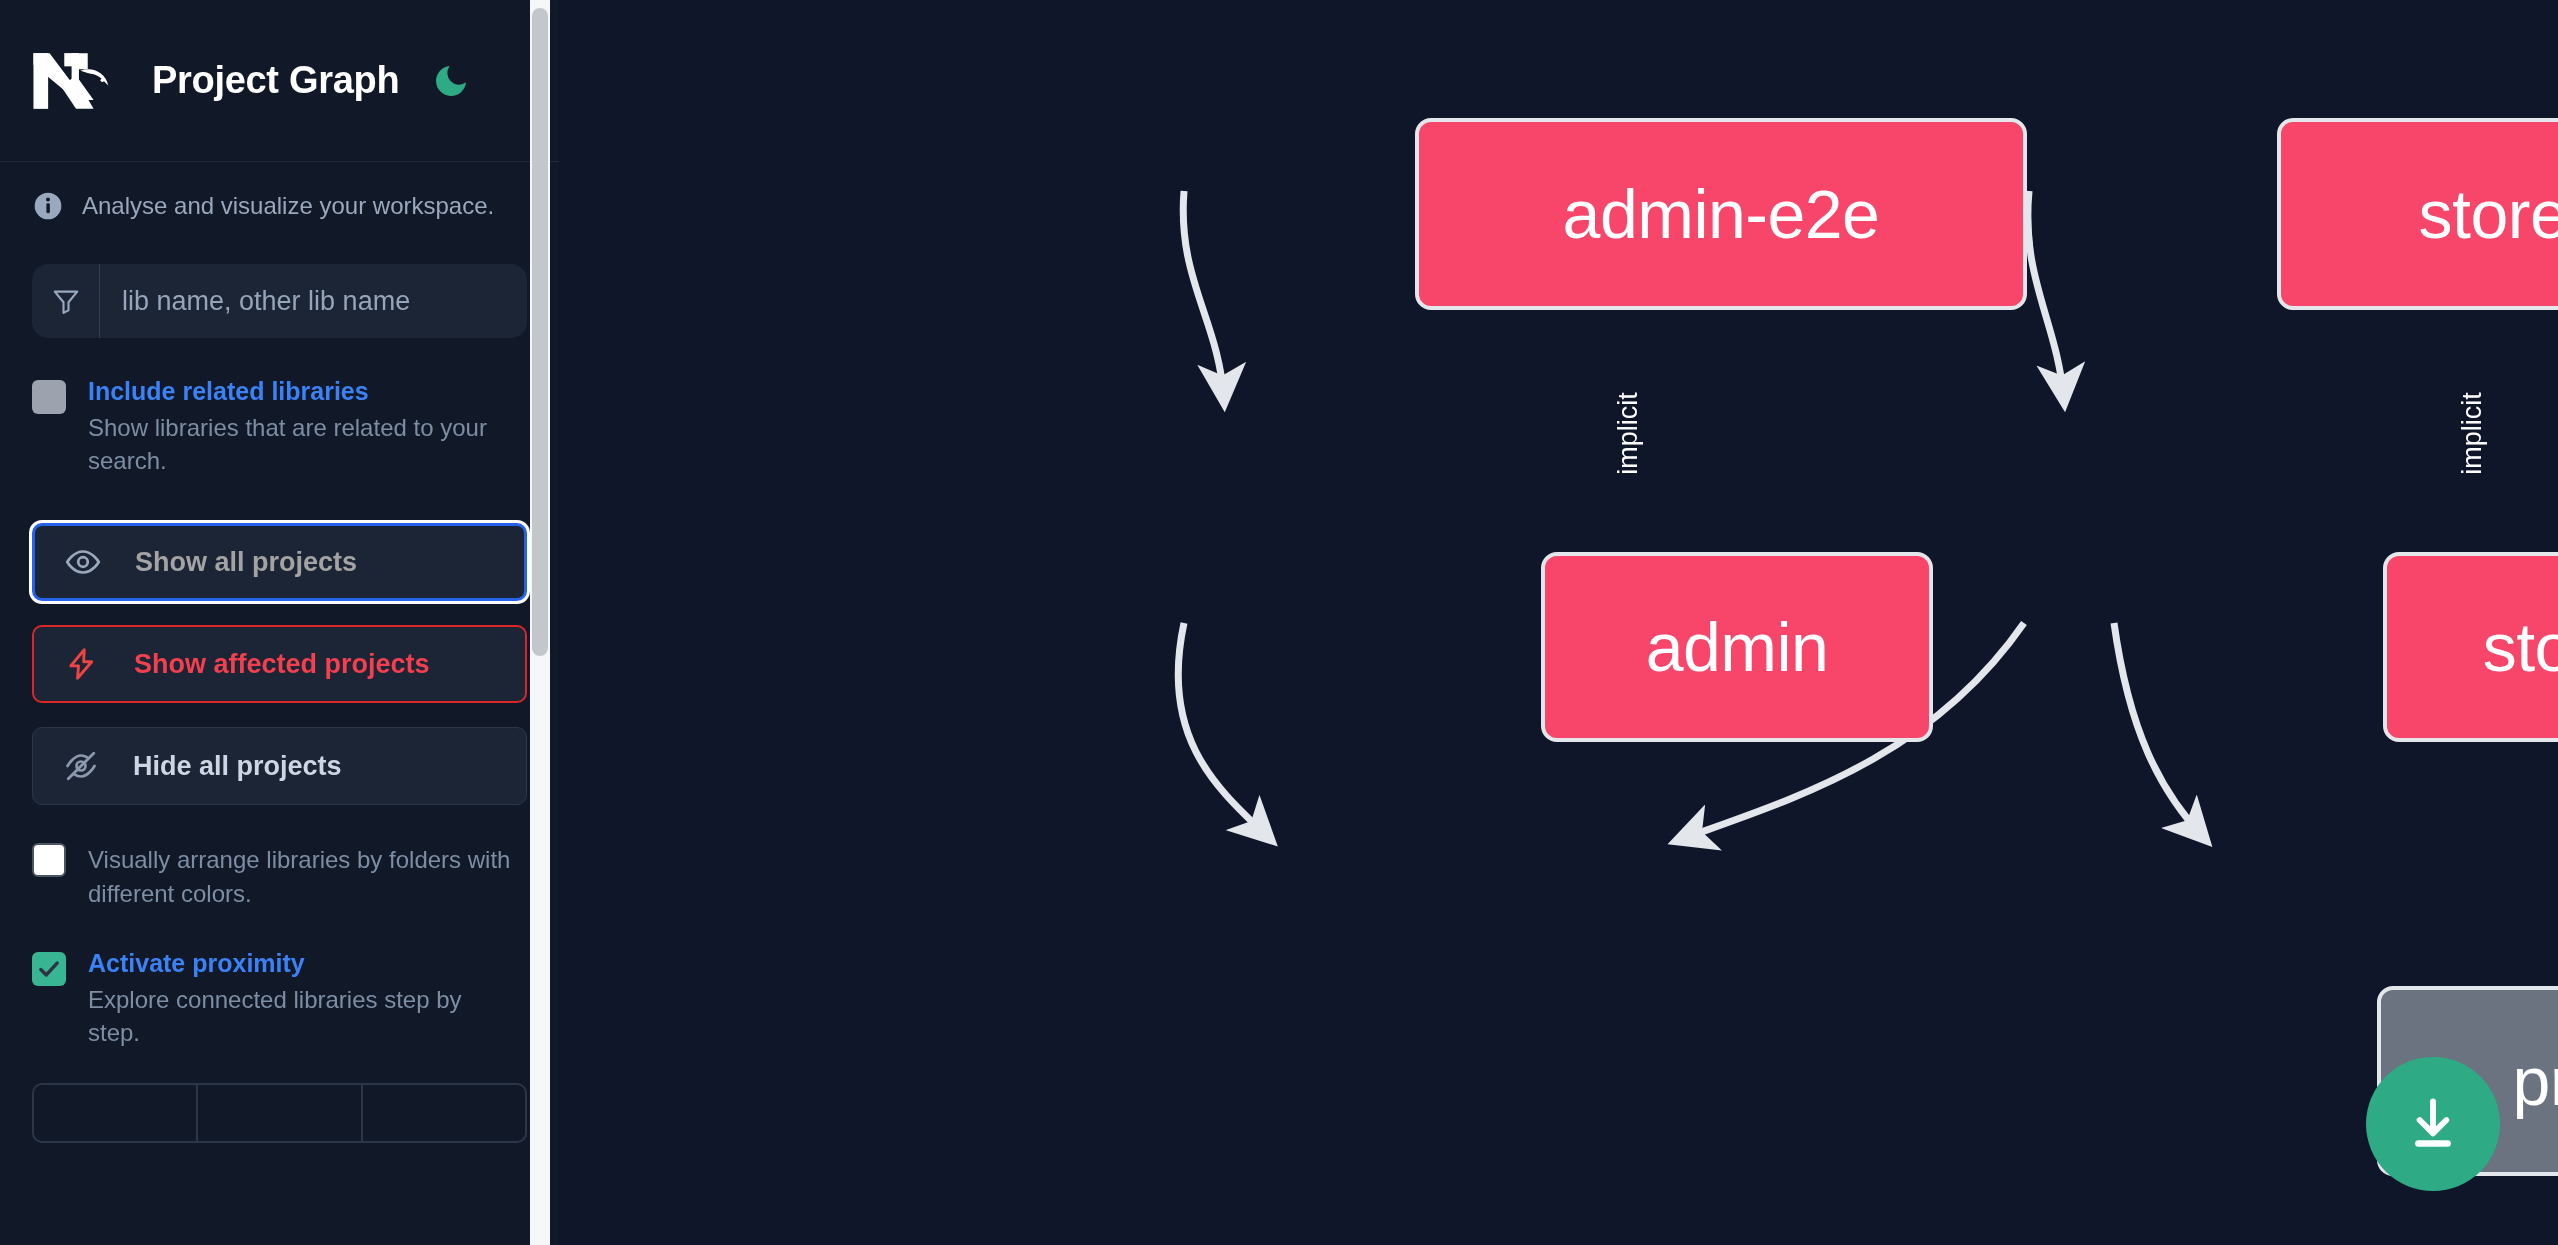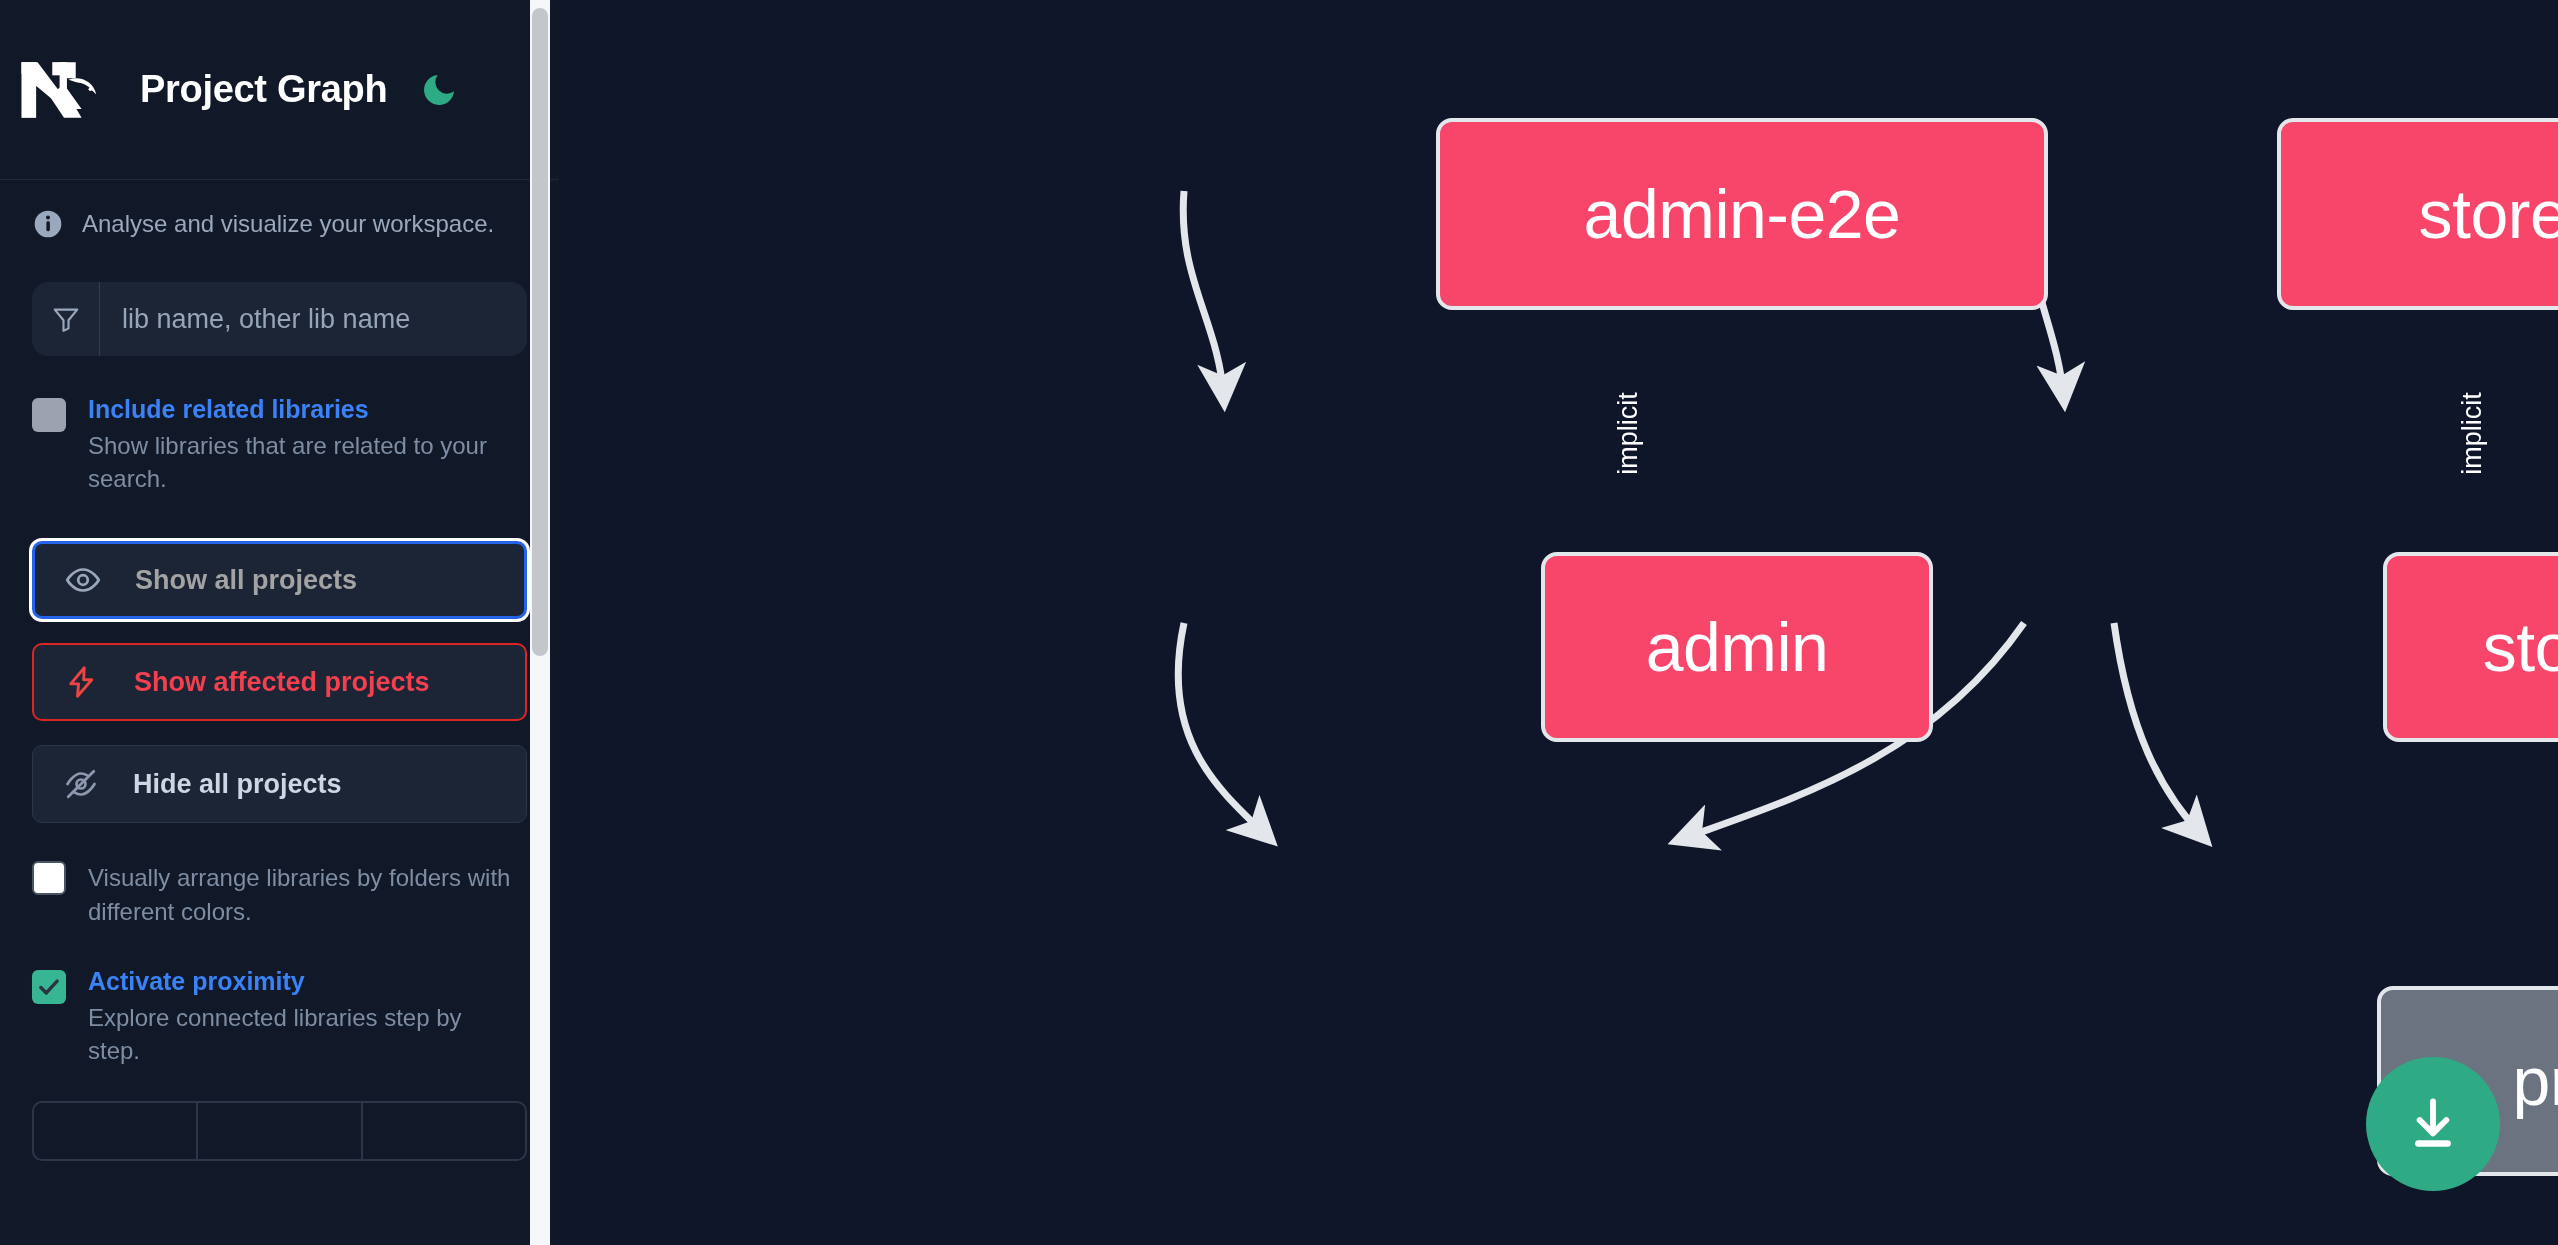--- a/index.html
+++ b/index.html
@@ -13,23 +13,23 @@
 
   
   #sidebar {
     position: relative;
     width: 559px; height: 1245px;
     background: #111827;
     flex: 0 0 559px;
     overflow: hidden;
   }
   .sb-header {
-    height: 180px;
+    height: 162px;
     display: flex; align-items: center;
-    padding: 0 20px;
+    padding: 0 32px;
     border-bottom: 1px solid #1e293b;
     text-align: right;
   }
   .nx-logo { width: 88px; height: 62px; flex: 0 0 88px; }
   .app-title {
     font-size: 38px; font-weight: 700; color: #ffffff;
     margin-left: 32px; letter-spacing: -0.3px; white-space: nowrap;
   }
   .theme-toggle {
     margin-left: 30px; width: 44px; height: 44px;
@@ -317,21 +317,21 @@
       </defs>
       <g fill="none" stroke="#e3e6ea" stroke-width="7" marker-end="url(#arrow)">
         <path d="M 625 191 C 618 280 660 320 665 400"></path>
         <path d="M 1470 191 C 1462 280 1498 320 1505 400"></path>
         <path d="M 625 623 C 600 740 660 790 710 838"></path>
         <path d="M 1465 623 C 1370 760 1230 800 1120 840"></path>
         <path d="M 1555 623 C 1570 730 1600 790 1645 838"></path>
       </g>
     </svg>
 
-    <div class="node pink" style="left:877px; top:118px; width:612px; height:192px;">
+    <div class="node pink" style="left:856px; top:118px; width:612px; height:192px;">
       <span>admin-e2e</span>
     </div>
     <div class="node pink" style="left:1718px; top:118px; width:566px; height:192px;">
       <span>store-e2e</span>
     </div>
     <div class="node pink" style="left:982px; top:552px; width:392px; height:190px;">
       <span>admin</span>
     </div>
     <div class="node pink" style="left:1824px; top:552px; width:348px; height:190px;">
       <span>store</span>

